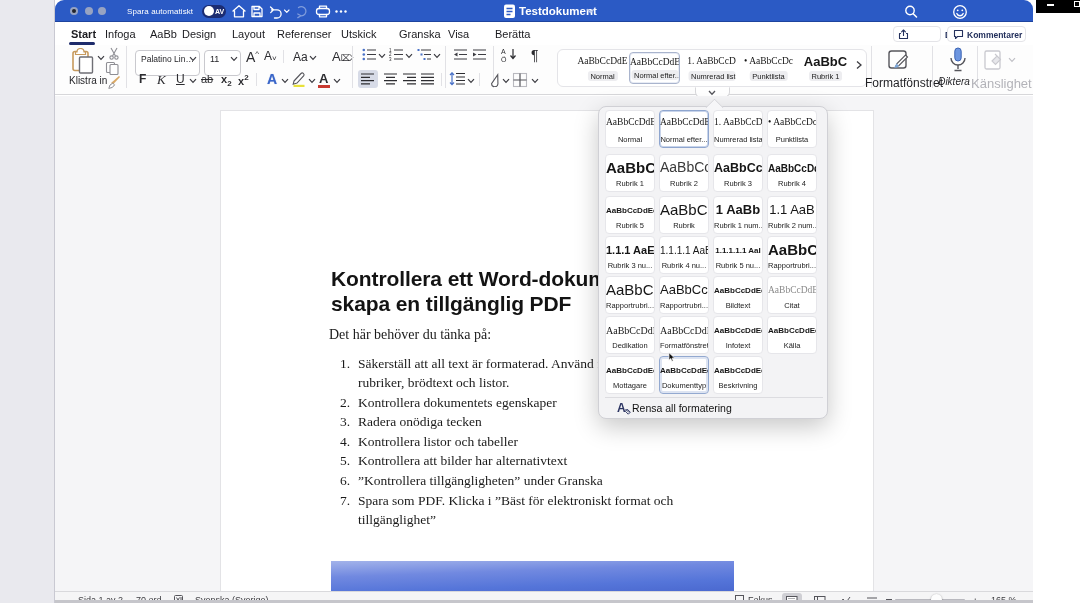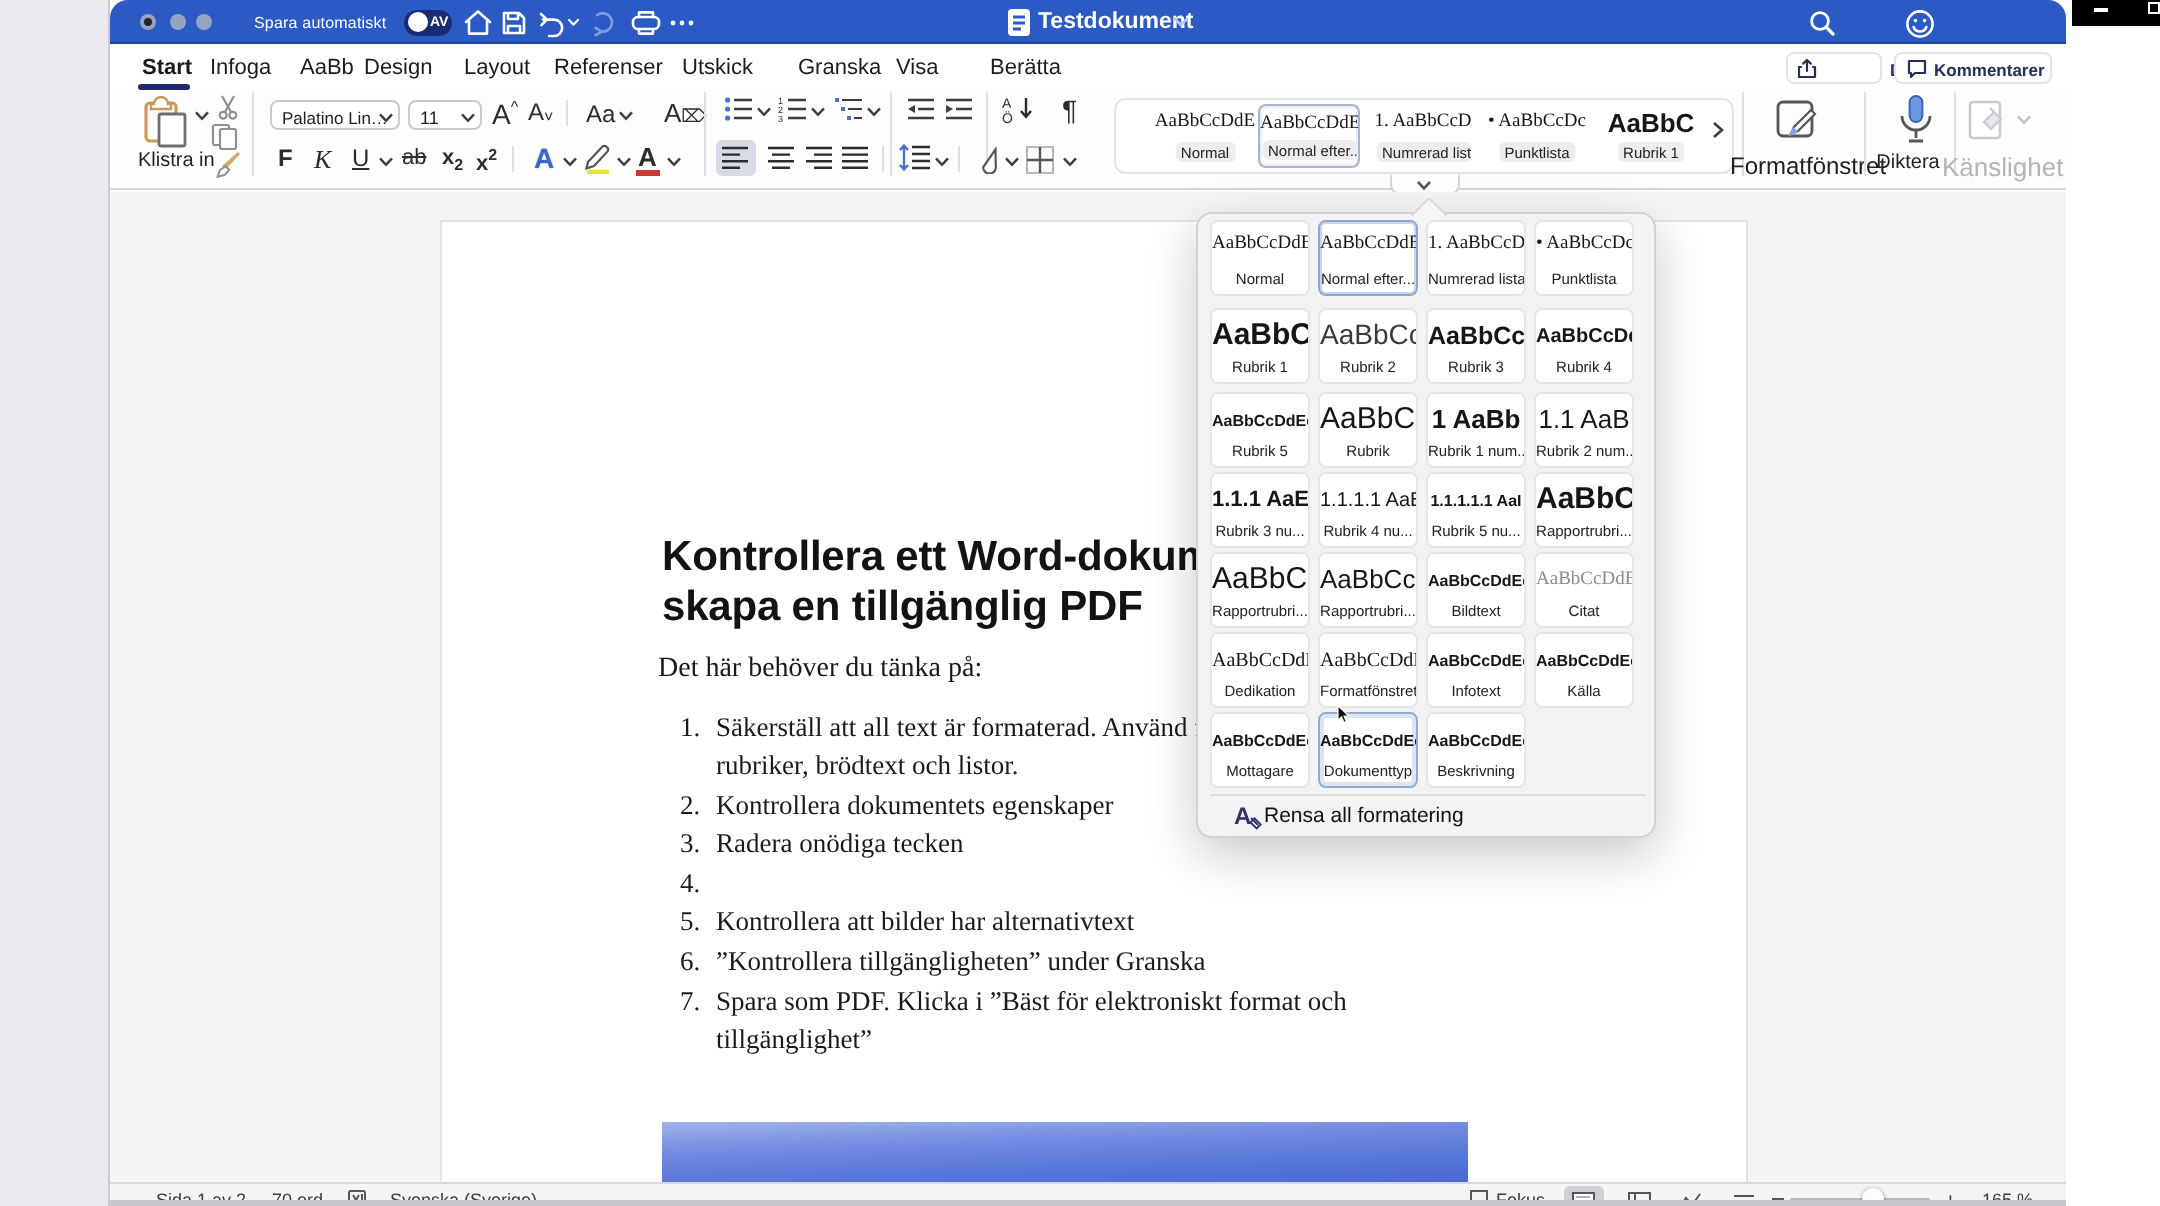--- a/index.html
+++ b/index.html
@@ -37,21 +37,21 @@
 .tlab { position:absolute; left:0; right:0; bottom:3px; font-size:7.5px; color:#222; white-space:nowrap; }
 .tsam { position:absolute; left:0; right:0; top:6px; white-space:nowrap; color:#161616; }
 .tile.sel { border:1px solid #8fa6cf; box-shadow:0 0 0 1px #c8d4ea inset; }
 .tile.hov { border:1px solid #93a9d0; box-shadow:0 0 0 2px #dde4f2 inset; }
 
 .gtile { position:absolute; width:51px; height:36px; background:#fff;
   border-radius:4px; text-align:center; }
 .li { display:flex; }
 .num { width:18px; flex:0 0 18px; }
 .lit { display:block; }
-.fbox { height:15px; background:#fff; border:1px solid #c9c9ce; border-radius:4px;
+.fbox { height:26px; background:#fff; border:1px solid #c9c9ce; border-radius:4px;
   font-size:9px; color:#1f1f23; padding:2.5px 0 0 5px; white-space:nowrap; overflow:hidden; }
 .cv { position:absolute; right:2px; top:4.5px; }
 .rtxt { color:#2c2c30; }
 .gsam { position:absolute; left:0; right:0; top:4px; white-space:nowrap; overflow:hidden; color:#161616; font-size:9.5px; }
 .glab { position:absolute; left:50%; transform:translateX(-50%); bottom:3px; font-size:7.5px; color:#222; white-space:nowrap; background:#ededf0; border-radius:3px; padding:0.5px 3px; max-width:47px; overflow:hidden; }
 .gtile { height:32px; }
 </style>
 </head>
 <body>
 <div id="screen">
@@ -347,21 +347,21 @@
         <path d="M9.5 14.5 l2.5 2.5 -2 1.5 -3 0.5 z" fill="#7da7d9"></path>
       </svg>
       <div class="a" style="left:810px;top:31px;width:68px;text-align:left;font-size:12px;color:#1f1f23;">Formatfönstret</div>
       <div class="a" style="left:877px;top:1px;width:1px;height:42px;background:#e1e1e5;"></div>
 
       <svg class="a" style="left:893px;top:2px;" width="20" height="27" viewBox="0 0 20 27">
         <rect x="6.8" y="1" width="6.4" height="13" rx="3.2" fill="#6d96e0" stroke="#3c64b4" stroke-width="1"></rect>
         <path d="M3 11 a7 7 0 0 0 14 0" fill="none" stroke="#55555b" stroke-width="1.4"></path>
         <path d="M10 18 v4 M6.5 23.5 h7" stroke="#55555b" stroke-width="1.4"></path>
       </svg>
-      <div class="a" style="left:877px;top:31px;width:44px;text-align:center;font-size:10px;color:#1f1f23;">Diktera</div>
+      <div class="a" style="left:877px;top:31px;width:44px;text-align:center;font-size:10px;color:#1f1f23;font-style:italic;">Diktera</div>
       <div class="a" style="left:922px;top:1px;width:1px;height:42px;background:#e1e1e5;"></div>
 
       <svg class="a" style="left:928px;top:4px;" width="24" height="23" viewBox="0 0 24 23">
         <rect x="2" y="2" width="15" height="18" rx="1.5" fill="#fff" stroke="#c9c9cf" stroke-width="1.3"></rect>
         <path d="M12 5 l5.5 5.5 M9 12 l5-5 3.5 3.5 -5 5 z" fill="#e7e7eb" stroke="#c9c9cf" stroke-width="1.1"></path>
       </svg>
       <svg class="a" style="left:953px;top:12px;" width="8" height="6" viewBox="0 0 8 6">
           <path d="M1 1.2 L4 4.4 L7 1.2" fill="none" stroke="#c0c0c6" stroke-width="1.2"></path>
         </svg>
       <div class="a" style="left:916px;top:31px;width:58px;text-align:center;font-size:13px;color:#b3b3b9;">Känslighet</div>
@@ -382,20 +382,21 @@
           <div class="li">
               <span class="num">2.</span>
               <span class="lit">Kontrollera dokumentets egenskaper</span>
             </div>
           <div class="li">
               <span class="num">3.</span>
               <span class="lit">Radera onödiga tecken</span>
             </div>
           <div class="li">
               <span class="num">4.</span>
+              <span class="lit">Kontrollera listor och tabeller</span>
             </div>
           <div class="li">
               <span class="num">5.</span>
               <span class="lit">Kontrollera att bilder har alternativtext</span>
             </div>
           <div class="li">
               <span class="num">6.</span>
               <span class="lit">”Kontrollera tillgängligheten” under Granska</span>
             </div>
           <div class="li">

